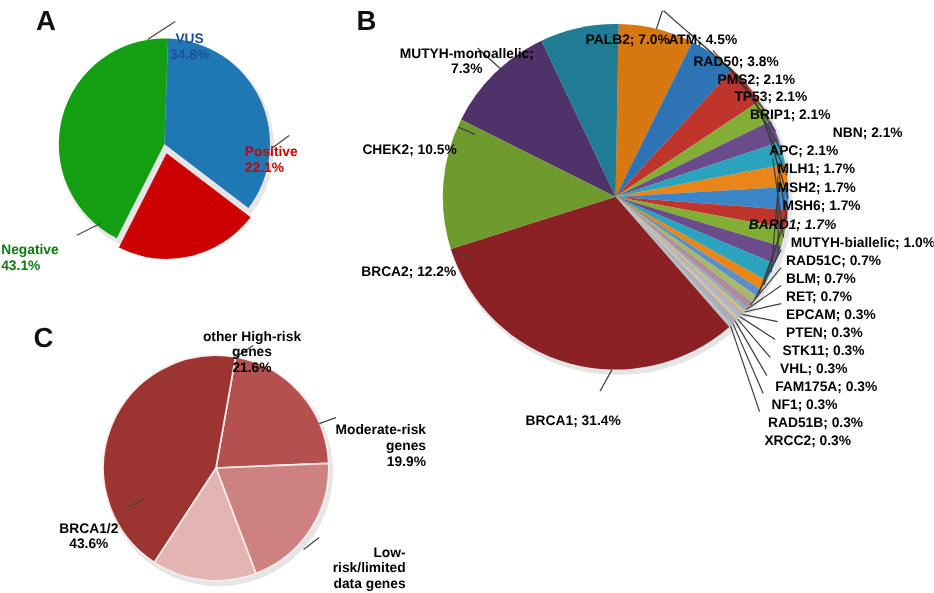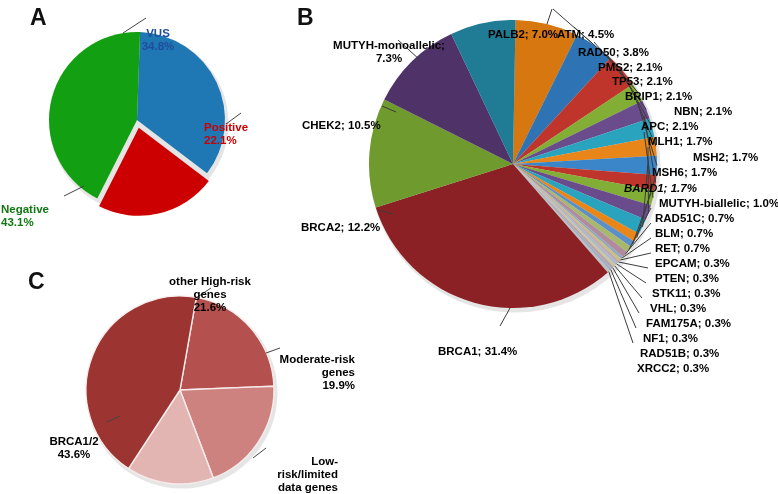--- a/index.html
+++ b/index.html
@@ -128,24 +128,24 @@
   <div class="lbl lt" style="left:302px;top:94px;">CHEK2; 10.5%</div>
   <div class="lbl lt" style="left:301px;top:196px;">BRCA2; 12.2%</div>
   <div class="lbl lt" style="left:438px;top:320px;">BRCA1; 31.4%</div>
 
   <div class="lbl lt" style="left:488px;top:3px;">PALB2; 7.0%</div>
   <div class="lbl lt" style="left:557px;top:3px;">ATM; 4.5%</div>
   <div class="lbl lt" style="left:578px;top:21px;">RAD50; 3.8%</div>
   <div class="lbl lt" style="left:598px;top:36px;">PMS2; 2.1%</div>
   <div class="lbl lt" style="left:612px;top:50px;">TP53; 2.1%</div>
   <div class="lbl lt" style="left:625px;top:65px;">BRIP1; 2.1%</div>
-  <div class="lbl lt" style="left:634px;top:80px;padding-left:40px;">NBN; 2.1%</div>
+  <div class="lbl lt" style="left:654px;top:80px;padding-left:40px;">NBN; 2.1%</div>
   <div class="lbl lt" style="left:641px;top:95px;">APC; 2.1%</div>
   <div class="lbl lt" style="left:648px;top:110px;">MLH1; 1.7%</div>
-  <div class="lbl lt" style="left:648px;top:126px;padding-left:45px;">MSH2; 1.7%</div>
+  <div class="lbl lt" style="left:648px;top:126px;">MSH2; 1.7%</div>
   <div class="lbl lt" style="left:652px;top:141px;">MSH6; 1.7%</div>
   <div class="lbl lt" style="left:624px;top:157px;font-style:italic;">BARD1; 1.7%</div>
   <div class="lbl lt" style="left:659px;top:172px;">MUTYH-biallelic; 1.0%</div>
   <div class="lbl lt" style="left:655px;top:187px;">RAD51C; 0.7%</div>
   <div class="lbl lt" style="left:655px;top:202px;">BLM; 0.7%</div>
   <div class="lbl lt" style="left:655px;top:217px;">RET; 0.7%</div>
   <div class="lbl lt" style="left:655px;top:232px;">EPCAM; 0.3%</div>
   <div class="lbl lt" style="left:655px;top:247px;">PTEN; 0.3%</div>
   <div class="lbl lt" style="left:652px;top:262px;">STK11; 0.3%</div>
   <div class="lbl lt" style="left:650px;top:277px;">VHL; 0.3%</div>

